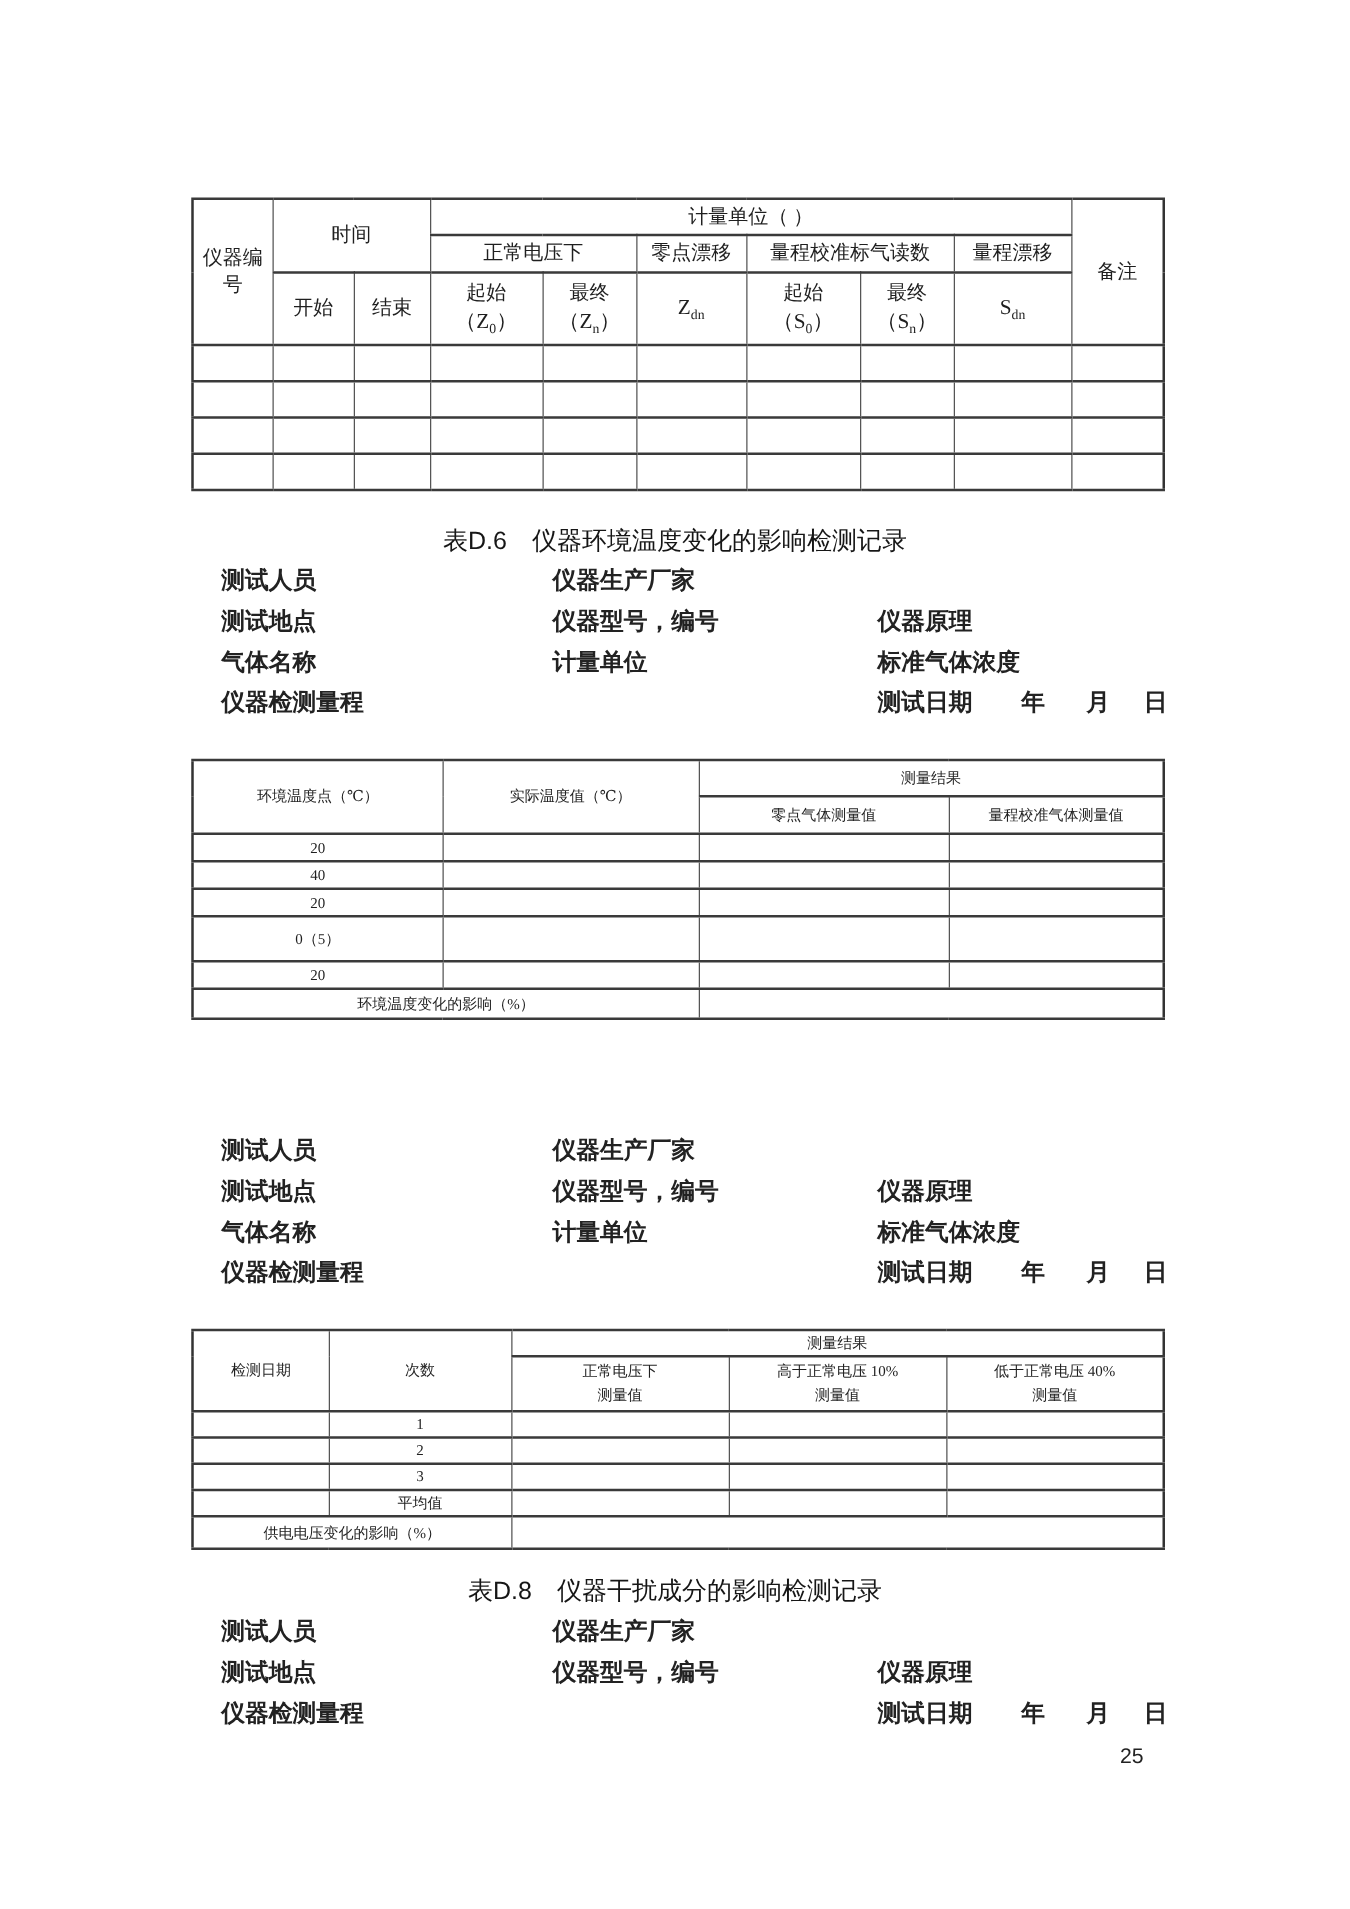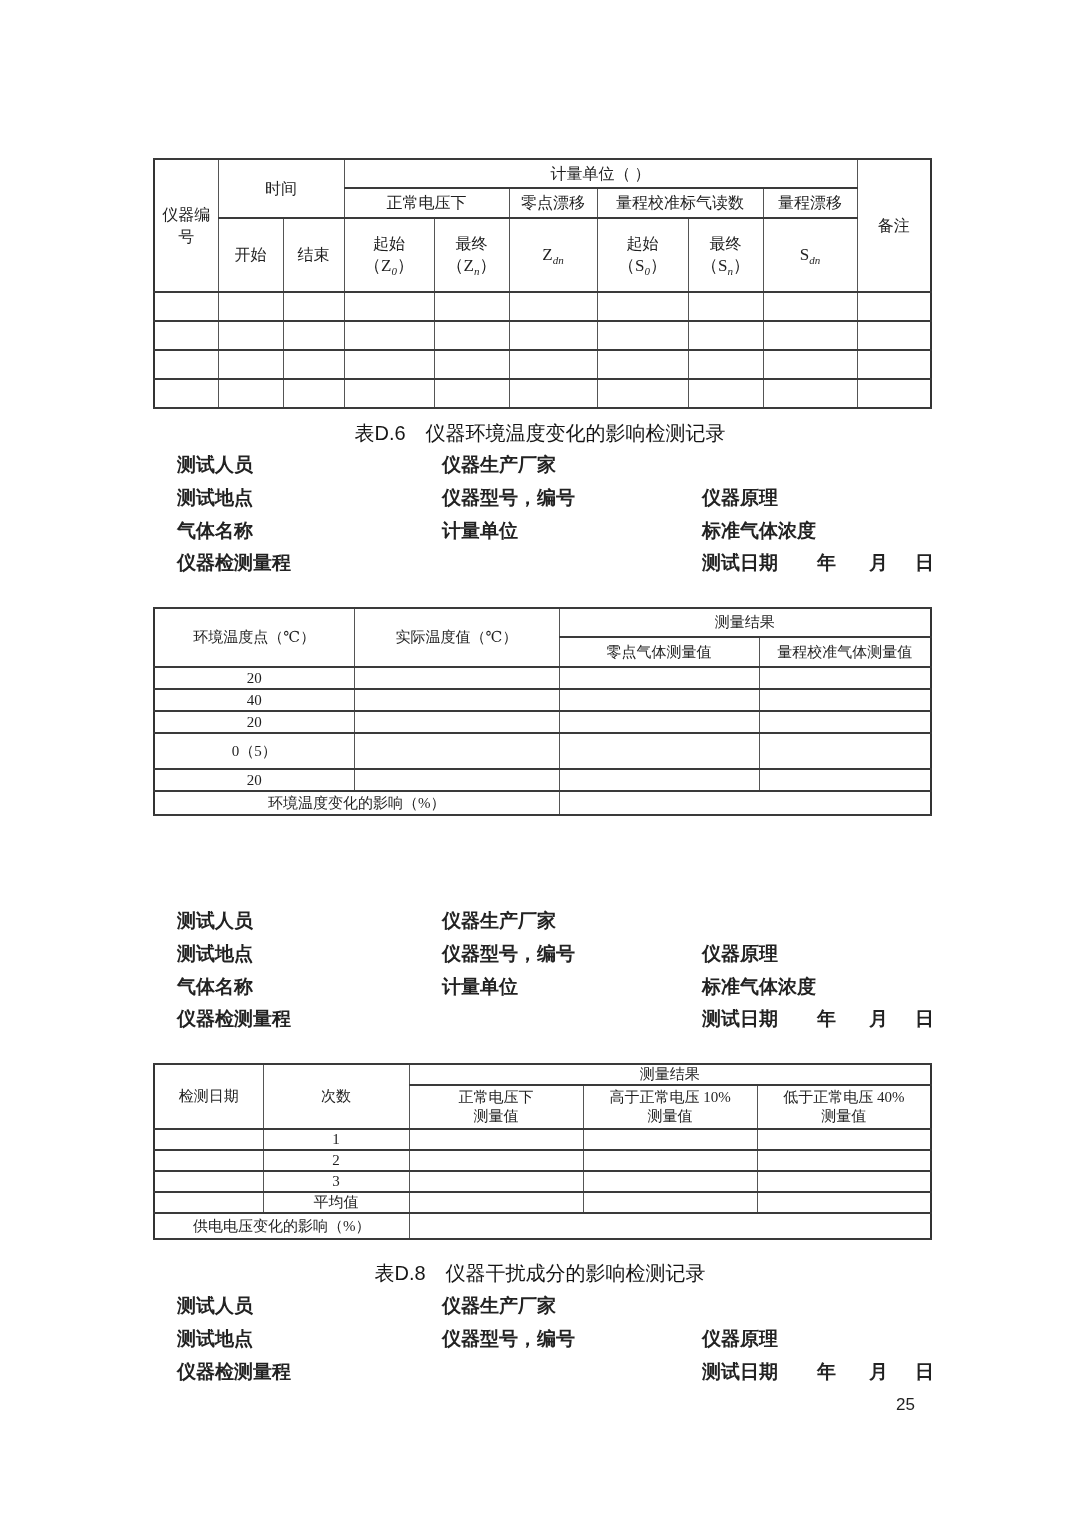--- a/index.html
+++ b/index.html
@@ -21,23 +21,23 @@
     border-left:1px solid #555555;
     border-right:1px solid #555555;
     border-top:2px solid #3a3a3a;
     border-bottom:2px solid #3a3a3a;
     text-align:center;
     vertical-align:middle;
     padding:0 3px;
     overflow:hidden;
   }
   .top-tbl td{font-size:16px;line-height:22px;}
-  .sub-tbl td{font-size:15px;line-height:19px;}
+  .sub-tbl td{font-size:12px;line-height:19px;}
   .sym{font-family:"Liberation Serif","DejaVu Serif",serif;font-size:17px;}
-  .sym sub{font-size:11px;font-style:italic;line-height:1;}
+  .sym sub{font-size:11px;line-height:1;}
   .pre{white-space:pre-line;}
   .sec-title{
     position:absolute;left:0;width:100%;
     text-align:center;
     font-family:"Liberation Sans","DejaVu Sans",sans-serif;
     font-weight:400;font-size:20px;line-height:26px;
     color:#161616;
     white-space:pre;
   }
   .frow{
@@ -80,21 +80,21 @@
       <td colspan="2" rowspan="2">时间</td>
       <td colspan="6">计量单位（ ）</td>
       <td rowspan="3">备注</td>
     </tr>
     <tr style="height:30px">
       <td colspan="2">正常电压下</td>
       <td>零点漂移</td>
       <td colspan="2">量程校准标气读数</td>
       <td>量程漂移</td>
     </tr>
-    <tr style="height:74px">
+    <tr style="height:58px">
       <td>开始</td>
       <td>结束</td>
       <td>
         <div>起始</div>
         <div class="sym"><span>（Z</span><sub>0</sub><span>）</span></div>
       </td>
       <td>
         <div>最终</div>
         <div class="sym"><span>（Z</span><sub>n</sub><span>）</span></div>
       </td>

